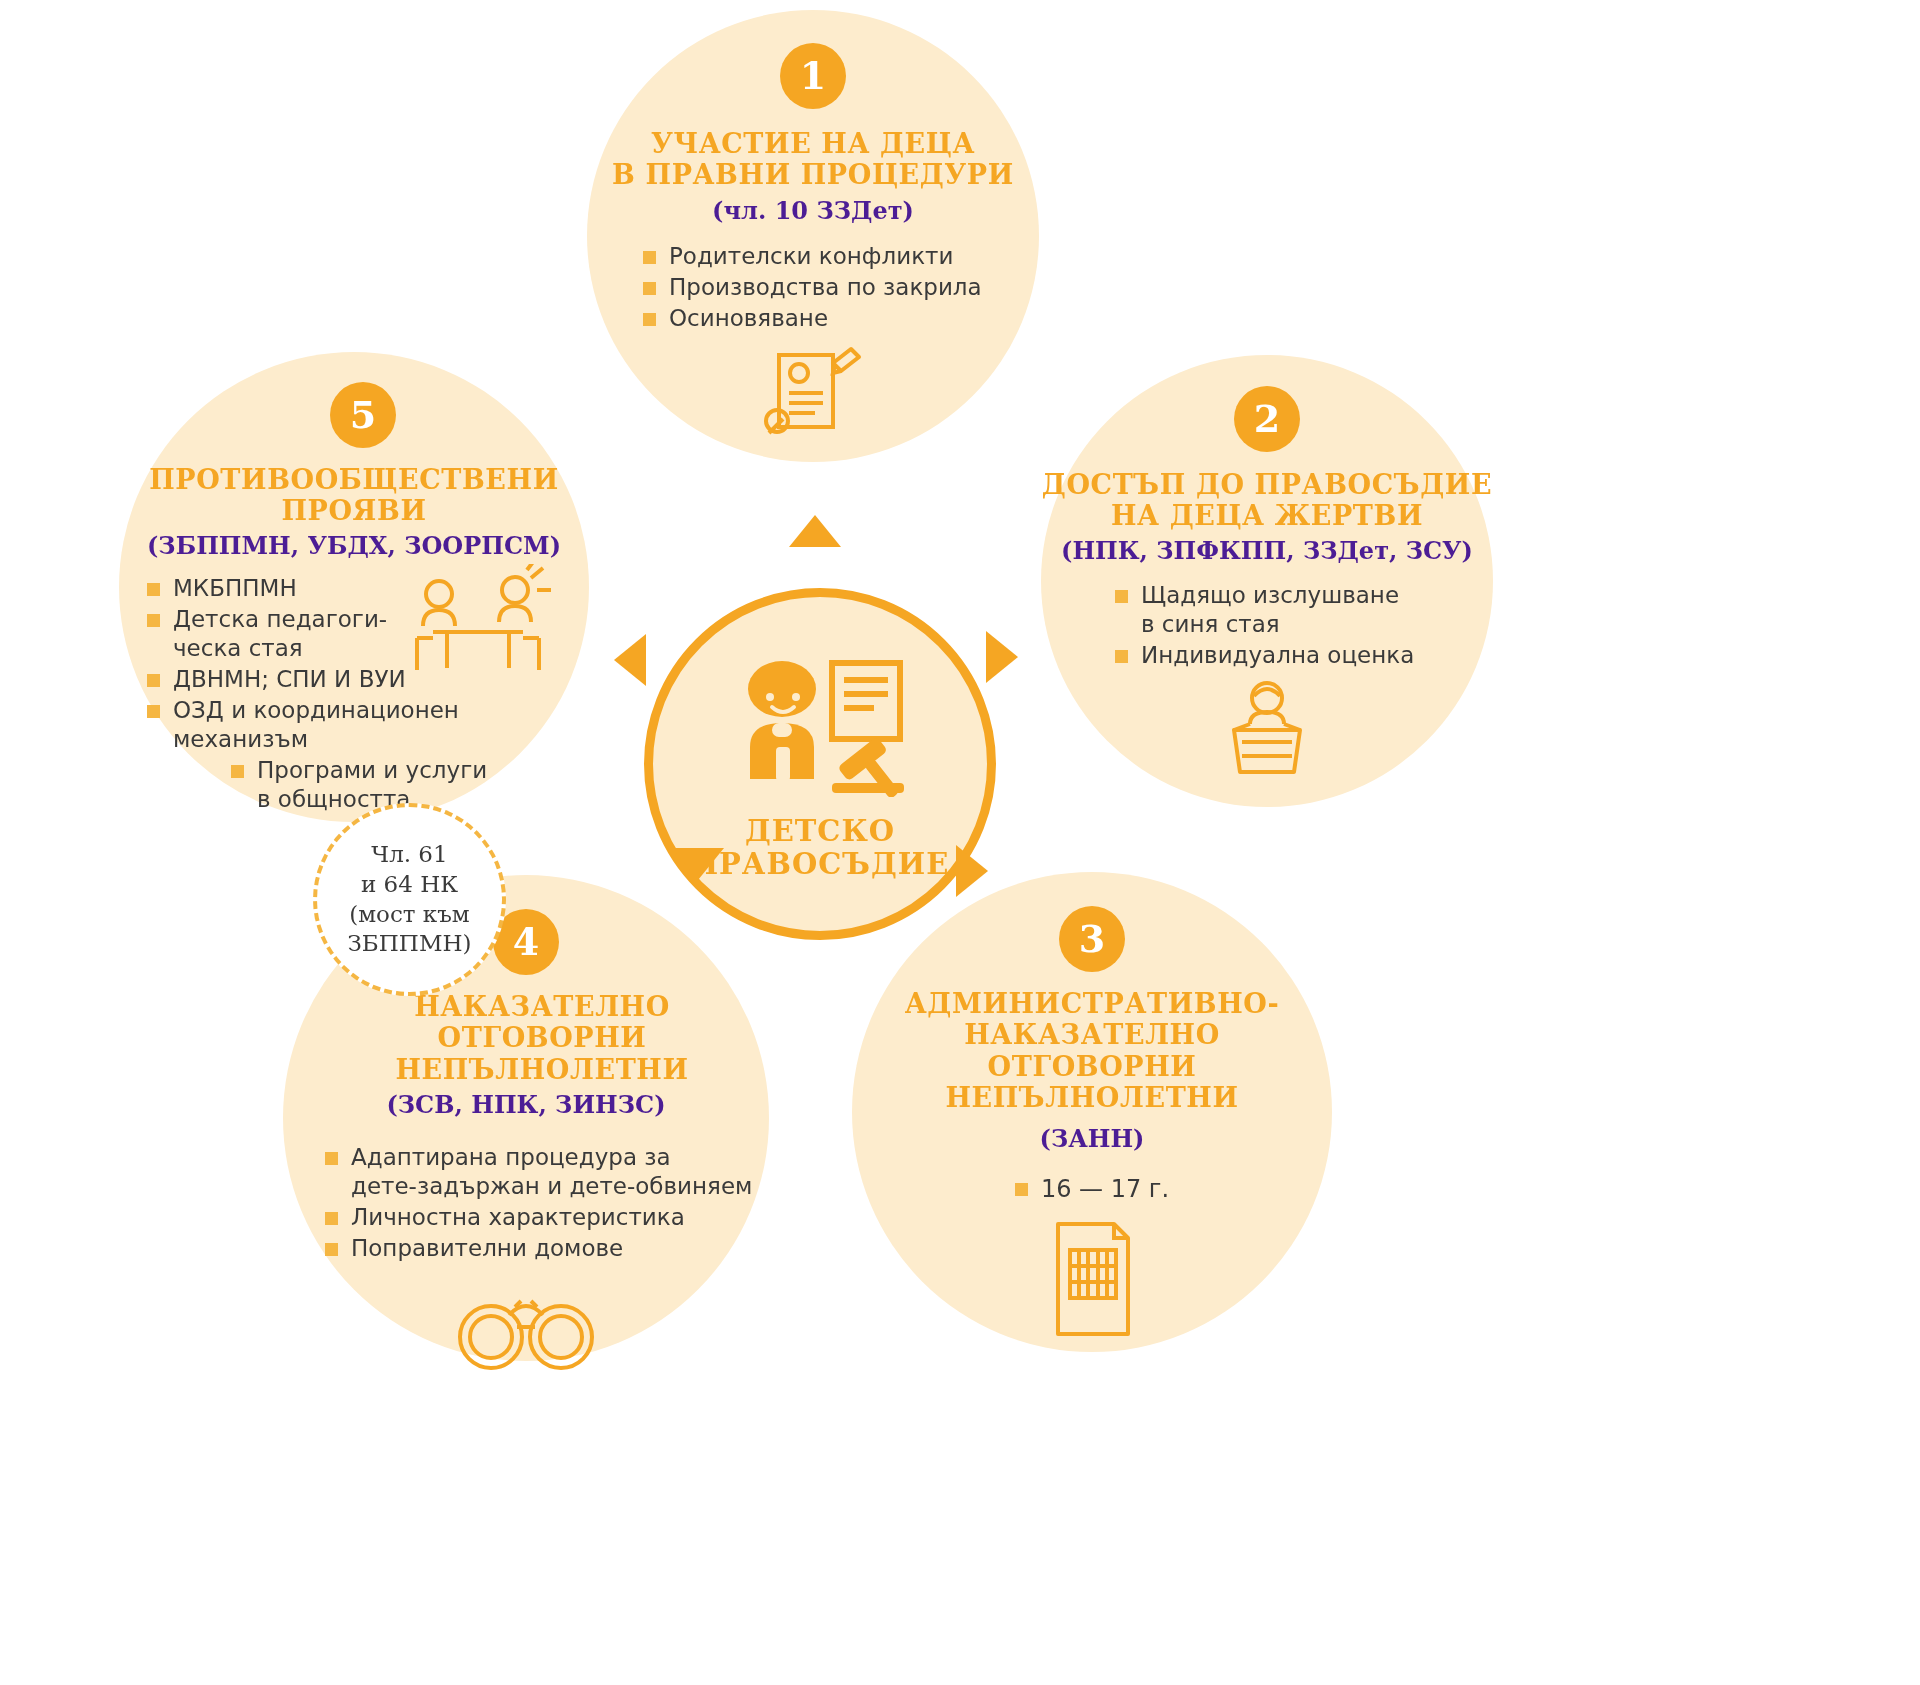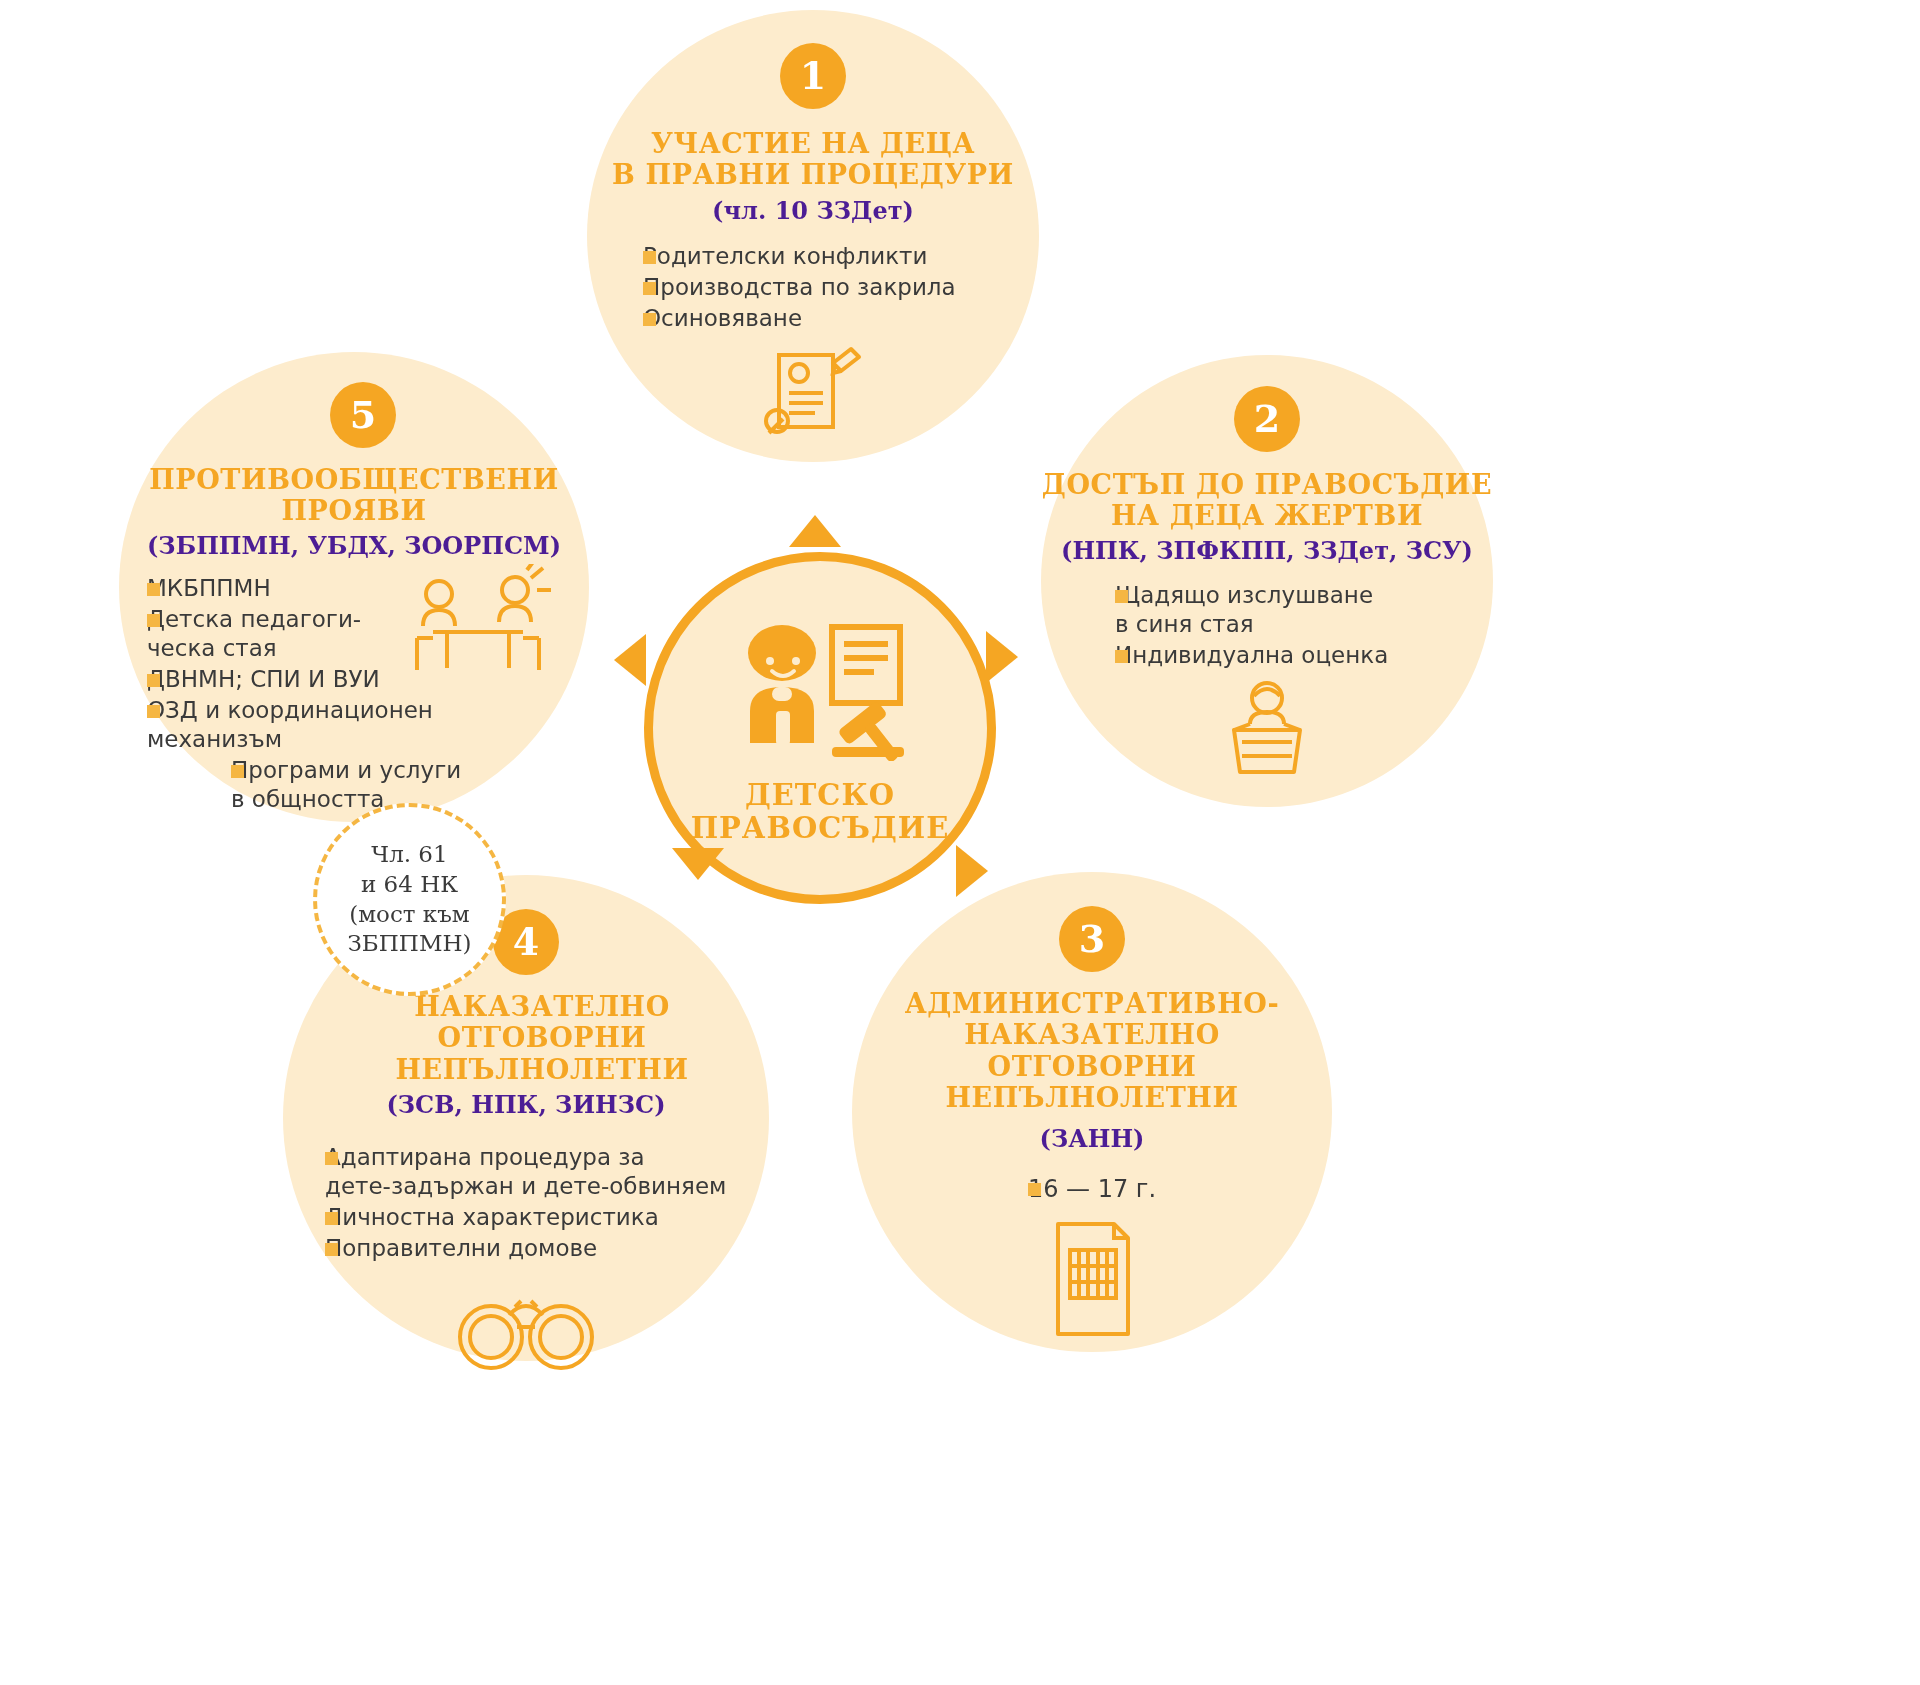--- a/index.html
+++ b/index.html
@@ -50,20 +50,21 @@
     text-align: center;
     line-height: 1.2;
   }
   ul.blist { list-style: none; }
   ul.blist li {
     position: relative;
     font-family: "DejaVu Sans", sans-serif;
     color: #3a3a3a;
     font-size: 23px;
     line-height: 1.26;
+    padding-left: 26px;
     margin-bottom: 2px;
     white-space: pre-line;
   }
   ul.blist li:before {
     content: "";
     position: absolute;
     left: 0; top: 9px;
     width: 13px; height: 13px;
     background: #f5b642;
   }
@@ -127,21 +128,21 @@
     font-size: 23px;
     color: #3a3a3a;
     text-align: center;
     line-height: 1.3;
     white-space: pre-line;
   }
 
   
   #hub {
     position: absolute;
-    left: 644px; top: 552px;
+    left: 644px; top: 588px;
     width: 352px; height: 352px;
     border-radius: 50%;
     background: #fdeccd;
     border: 9px solid #f5a623;
     display: flex; flex-direction: column;
     align-items: center; justify-content: center;
     z-index: 4;
   }
   #hub .hub-label {
     font-family: "DejaVu Serif", serif;

